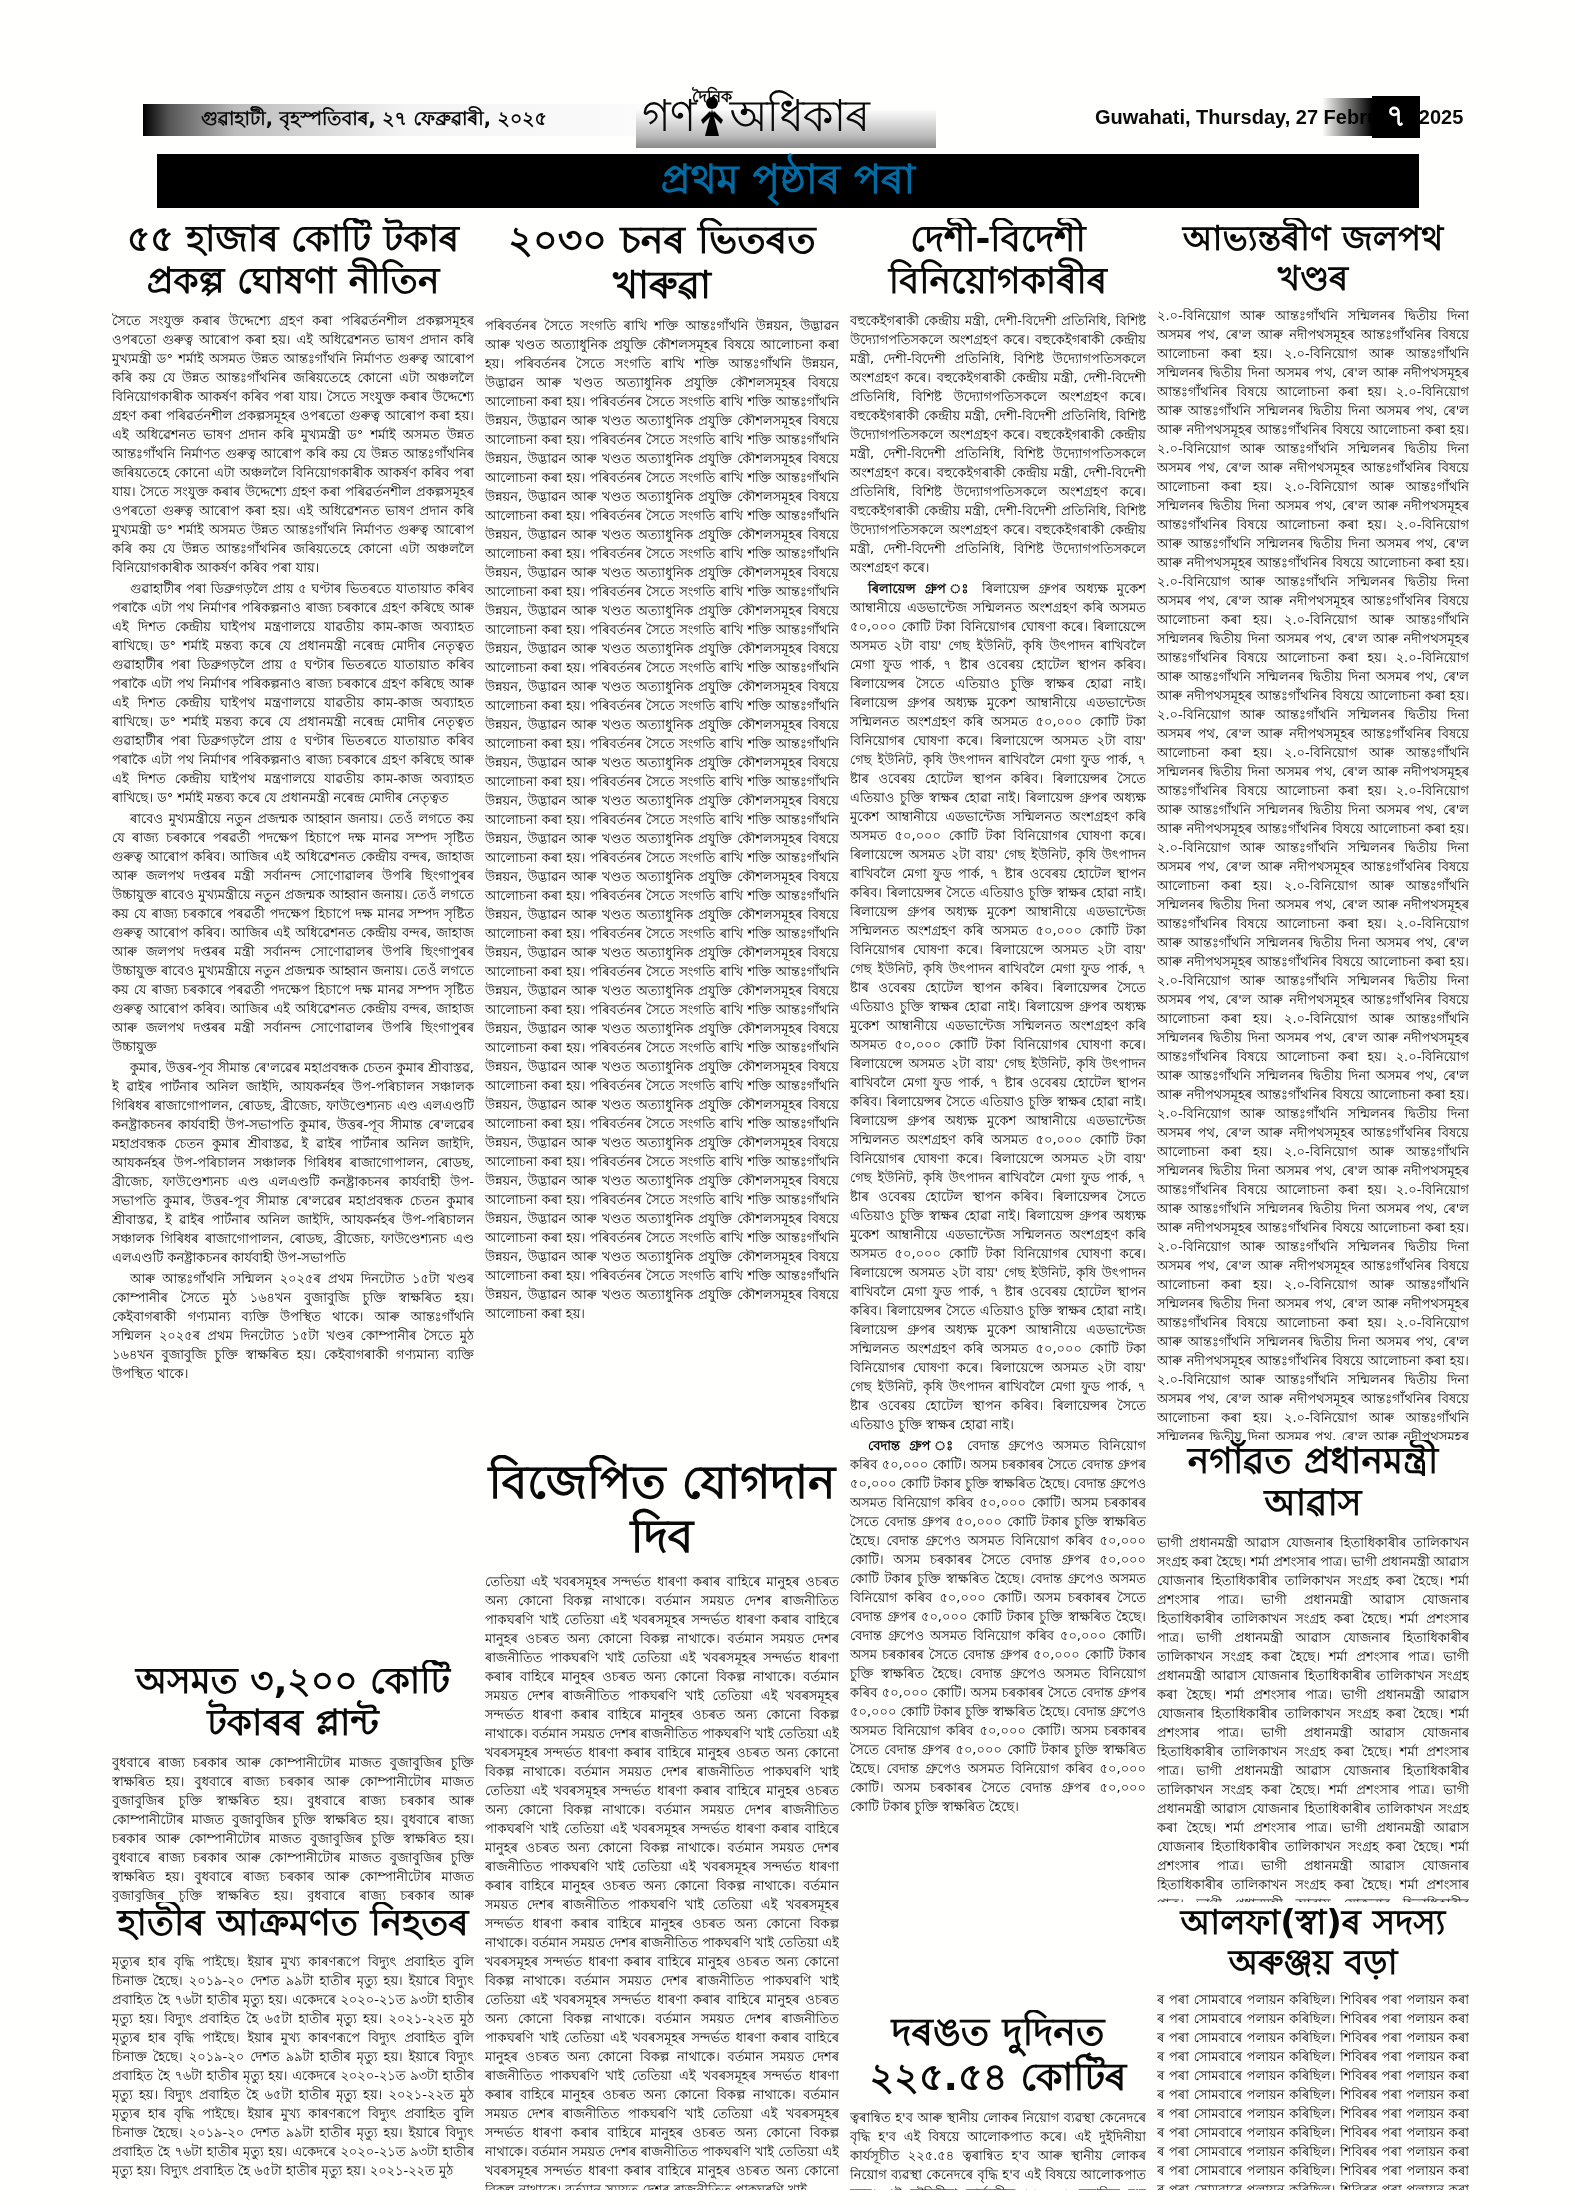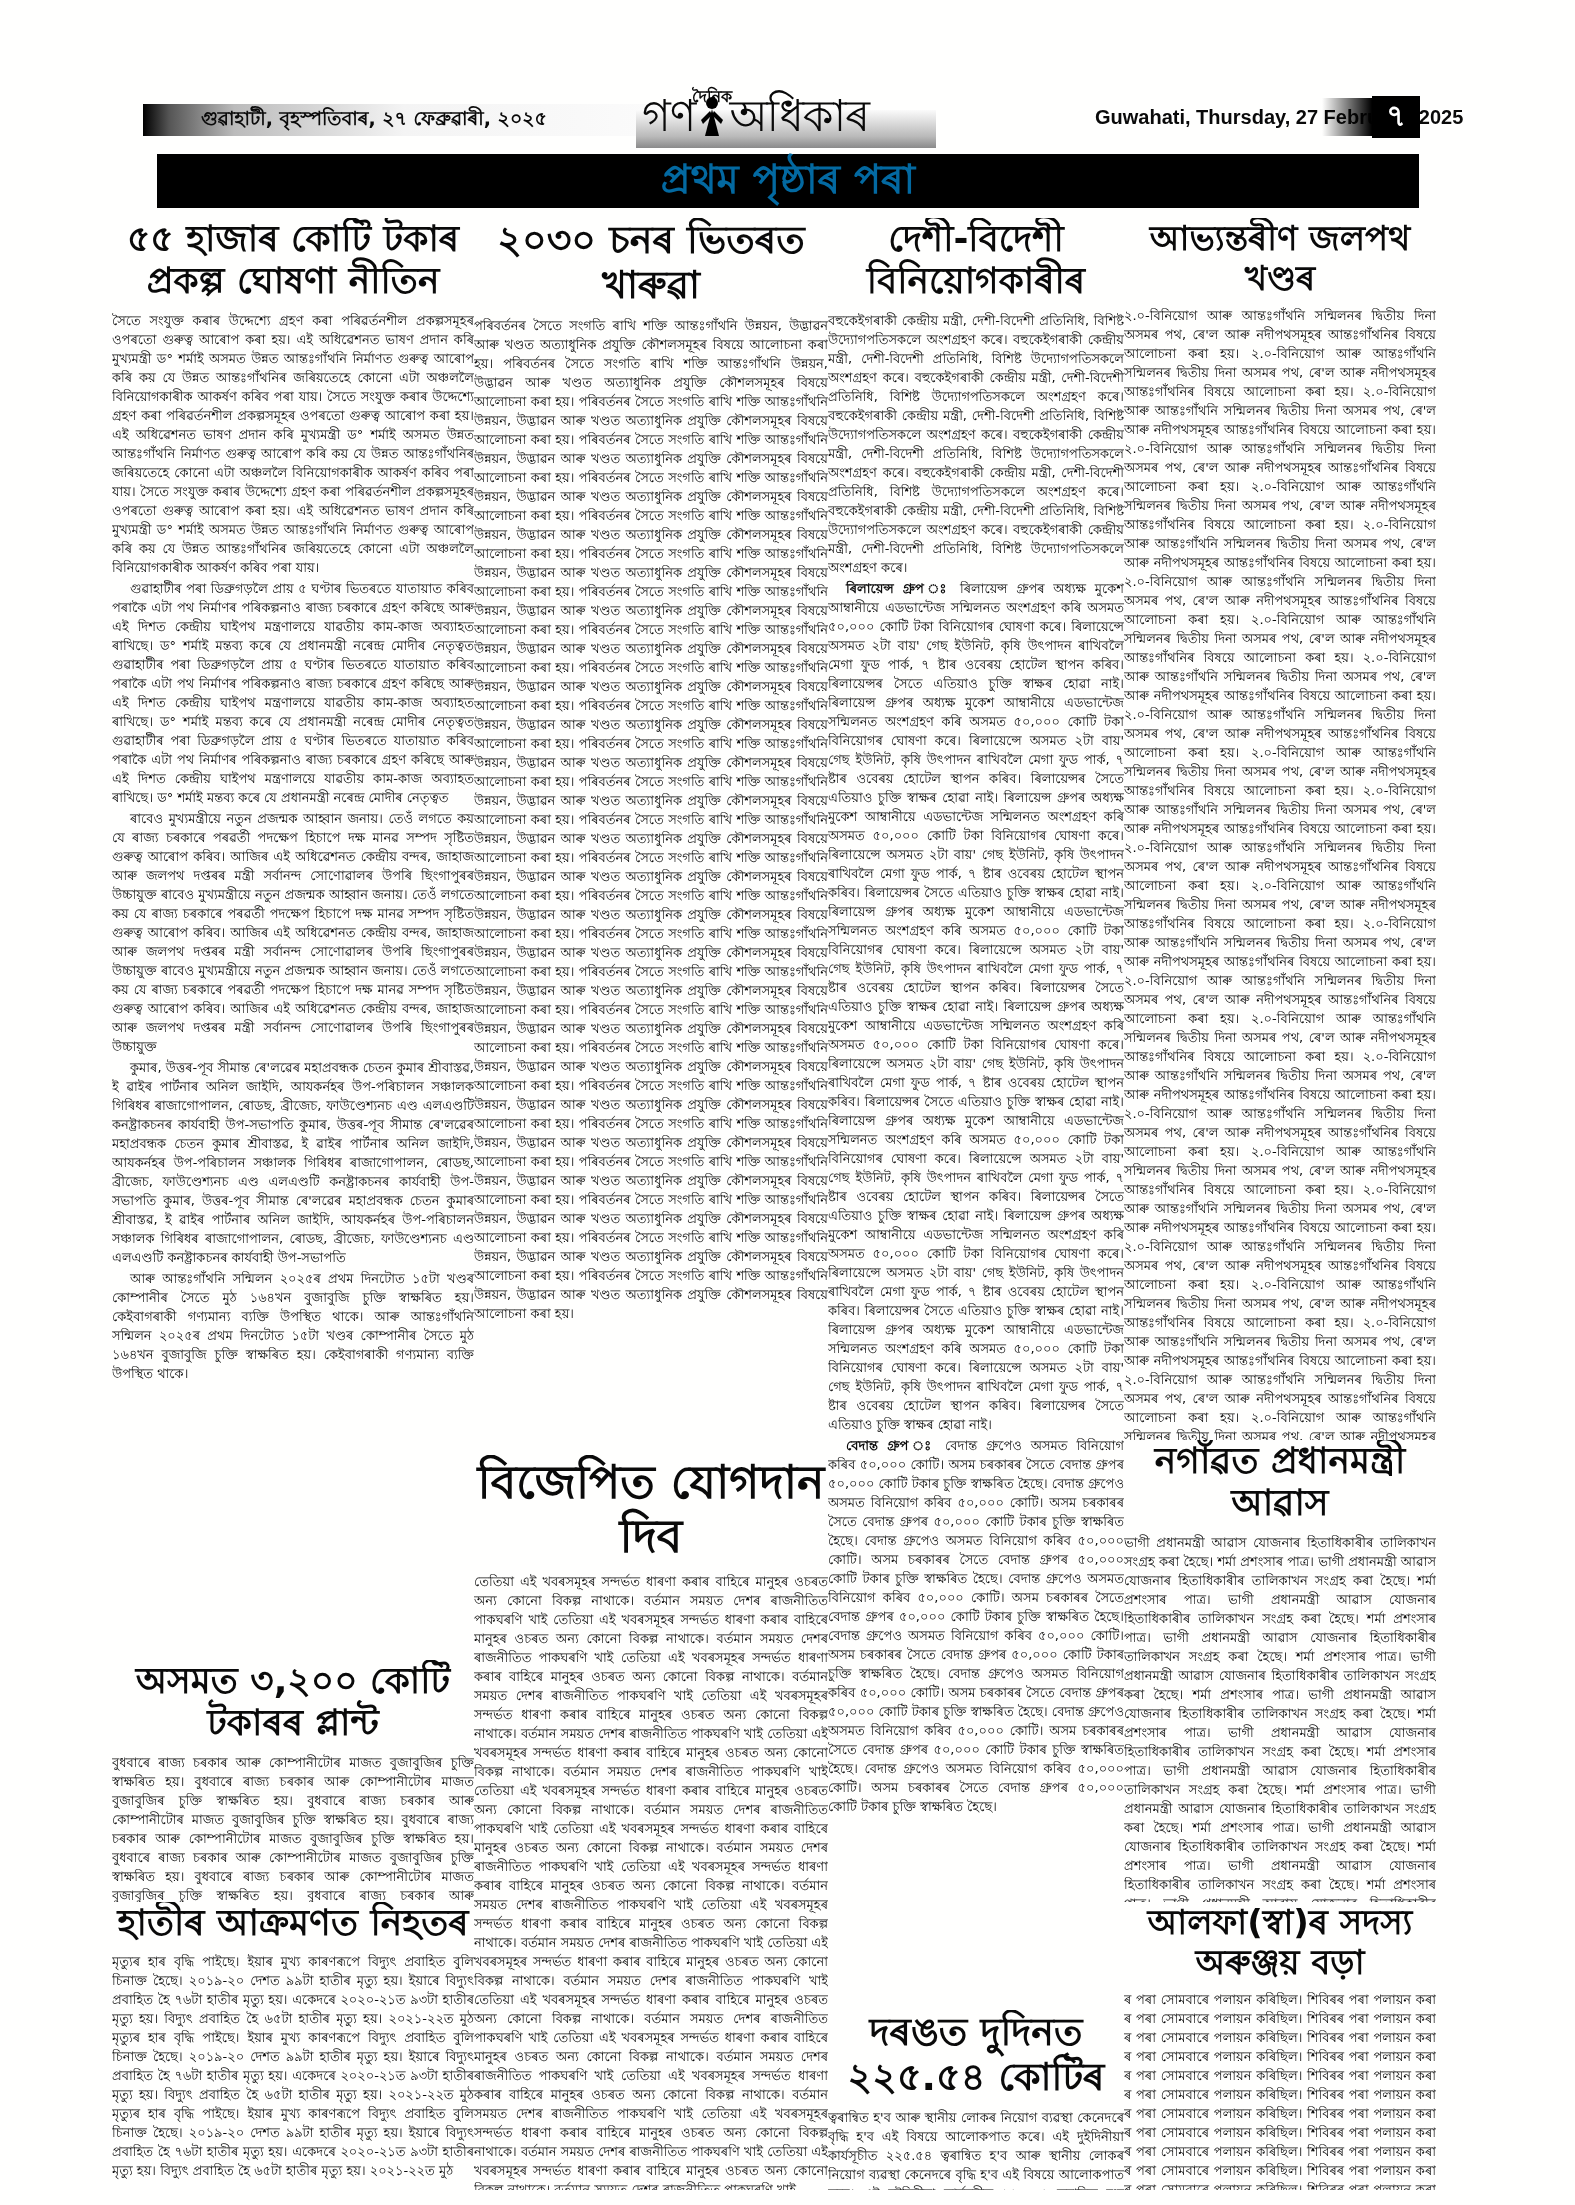--- a/index.html
+++ b/index.html
@@ -23,21 +23,21 @@
             background:linear-gradient(to right,rgba(0,0,0,0),#000);}
   .pagenum-box{position:absolute;left:1372px;top:96px;width:48px;height:42px;background:#000;
             color:#fff;display:flex;align-items:center;justify-content:center;
             font-size:30px;font-weight:bold;}
   
   .banner{position:absolute;left:157px;top:154px;width:1262px;height:54px;background:#000;
             color:#0369a1;display:flex;align-items:center;justify-content:center;
             font-size:40px;font-weight:bold;}
   
   .cols{position:absolute;left:112px;top:218px;width:1357px;height:1972px;display:grid;
-            grid-template-columns:362px 354px 296px 312px;}
+            grid-template-columns:362px 354px 296px 312px;column-gap:11px;}
   .col{display:flex;flex-direction:column;overflow:hidden;}
   article{overflow:hidden;display:flex;flex-direction:column;flex:0 0 auto;}
   .headline{font-weight:bold;text-align:center;line-height:1.18;margin:0 0 8px;
             font-family:"DejaVu Sans",sans-serif;}
   .h36{font-size:36px;} .h38{font-size:38px;} .h34{font-size:34px;}
   .h32{font-size:36px;} .h46{font-size:46px;}
   .body{flex:1 1 auto;overflow:hidden;font-size:13px;line-height:19px;text-align:justify;}
   .body p{margin:0 0 2px;}
   .body p + p{text-indent:18px;}
   .body b{font-weight:bold;}

